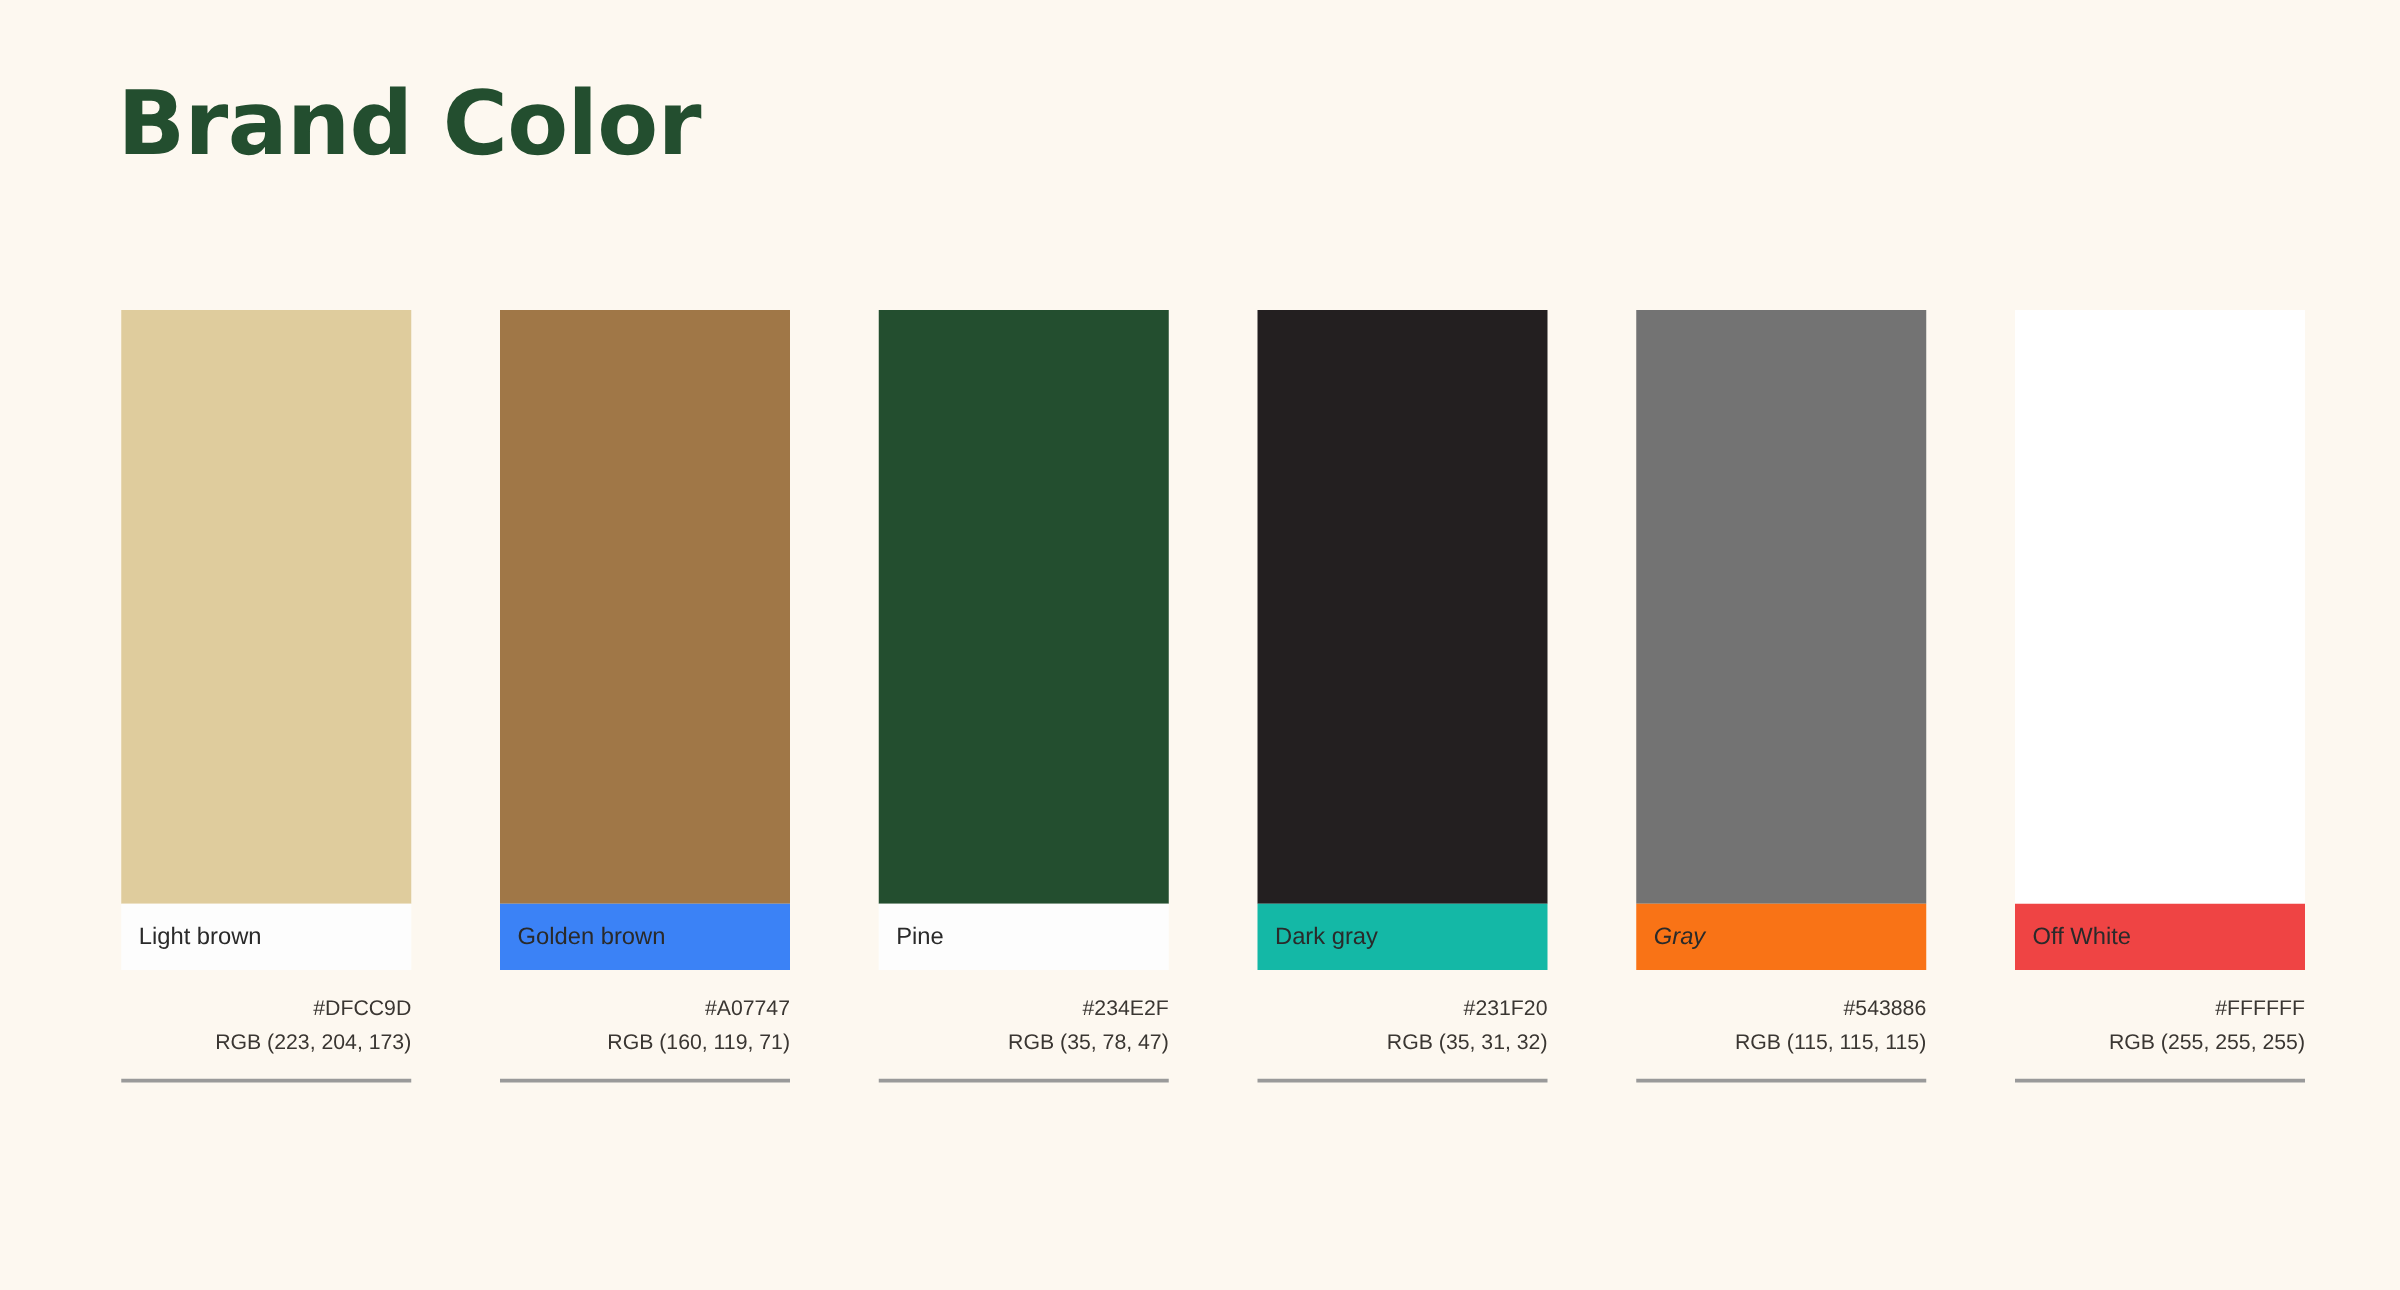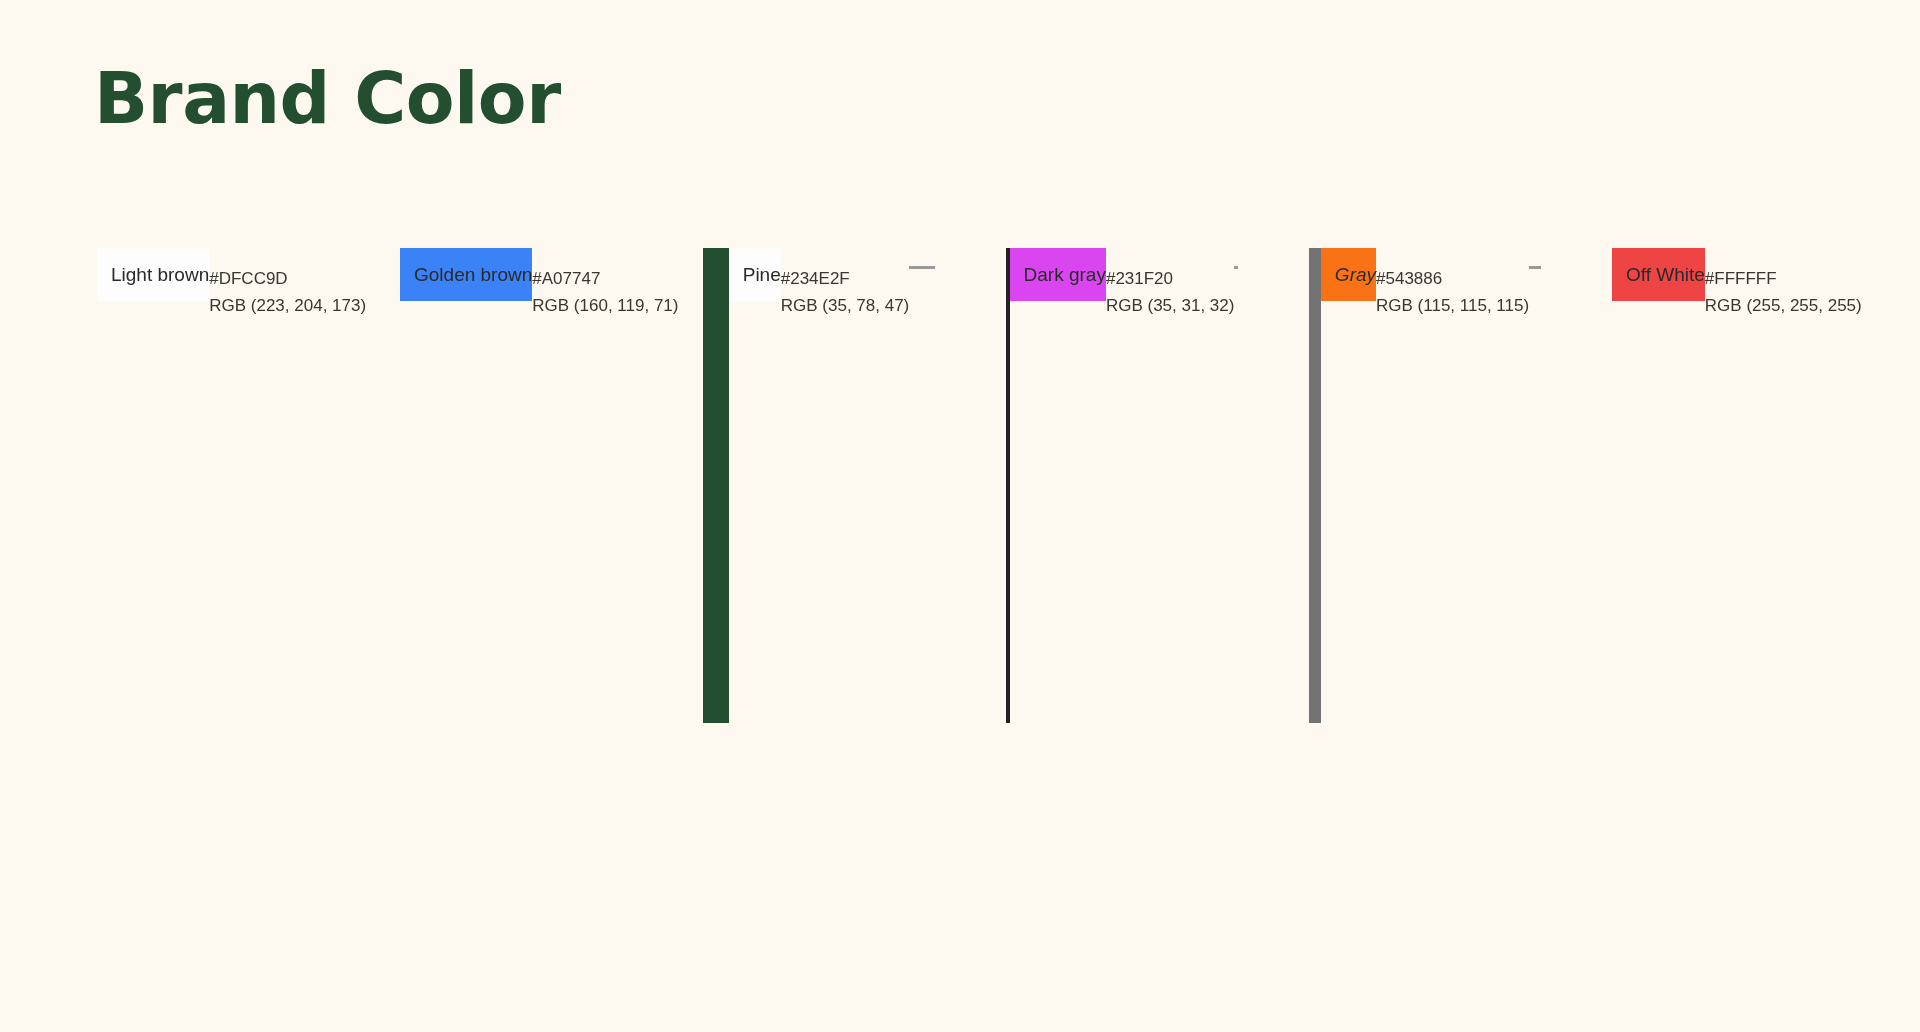--- a/index.html
+++ b/index.html
@@ -40,21 +40,21 @@
     top: 248px;
     width: 1760px;
     display: flex;
     flex-direction: row;
     gap: 71px;
   }
 
   .swatch-card {
     width: 232px;
     display: flex;
-    flex-direction: row;
+    flex-direction: column;
   }
 
   .swatch-chip {
     width: 232px;
     height: 475px;
   }
 
   .swatch-label-band {
     width: 232px;
     height: 53px;
@@ -77,20 +77,21 @@
     flex-direction: column;
     gap: 6px;
   }
 
   .swatch-hex,
   .swatch-rgb {
     font-size: 17px;
     color: #3a3632;
     line-height: 1.25;
     white-space: nowrap;
+    text-align: right;
   }
 
   .swatch-rule {
     margin-top: 18px;
     width: 232px;
     height: 3px;
     background: #9a9a9a;
   }
 </style>
 </head>
@@ -133,21 +134,21 @@
       </div>
       <div class="swatch-meta">
         <span class="swatch-hex">#234E2F</span>
         <span class="swatch-rgb">RGB (35, 78, 47)</span>
       </div>
       <div class="swatch-rule" style="background: rgb(154, 154, 154);"></div>
     </div>
 
     <div class="swatch-card">
       <div class="swatch-chip" style="background: rgb(35, 31, 32);"></div>
-      <div class="swatch-label-band" style="background: #d946ef;">
+      <div class="swatch-label-band" style="background: #14b8a6;">
         <span class="swatch-label">Dark gray</span>
       </div>
       <div class="swatch-meta">
         <span class="swatch-hex">#231F20</span>
         <span class="swatch-rgb">RGB (35, 31, 32)</span>
       </div>
       <div class="swatch-rule" style="background: rgb(154, 154, 154);"></div>
     </div>
 
     <div class="swatch-card">

